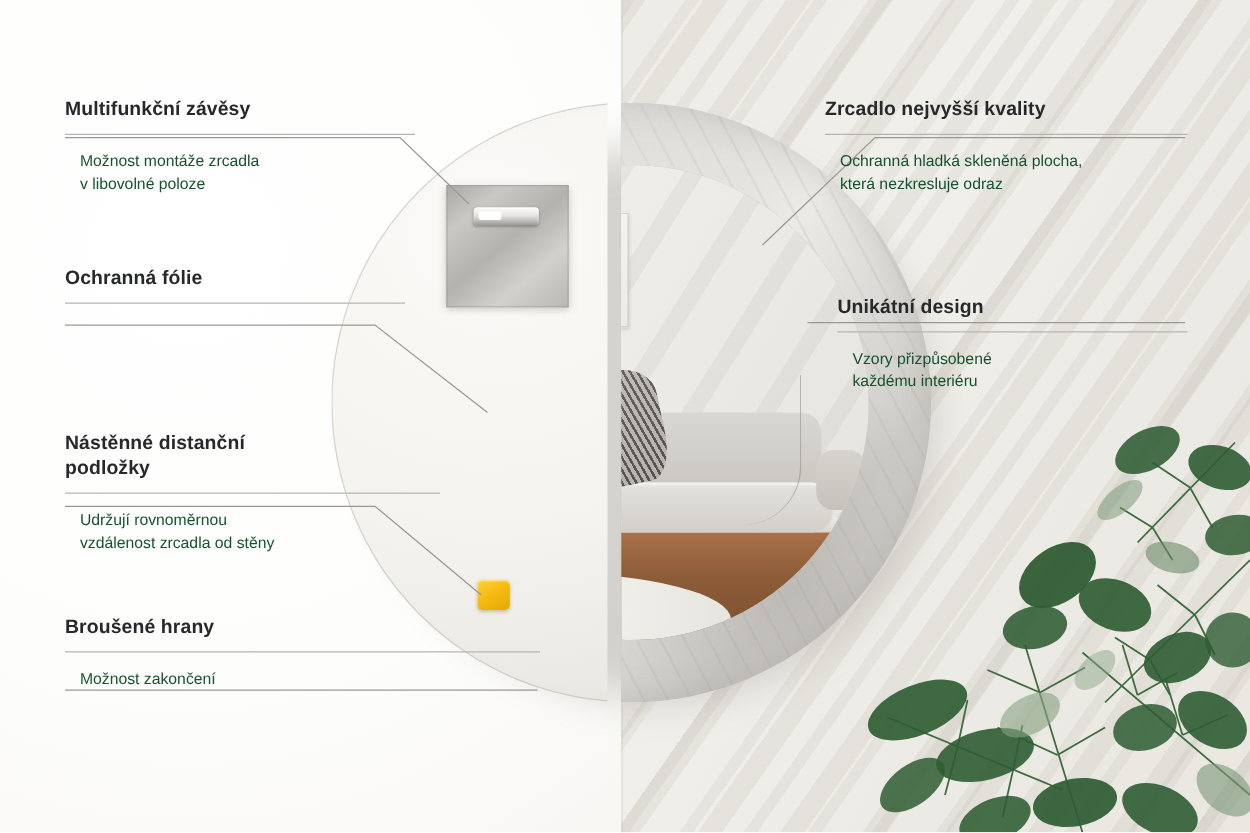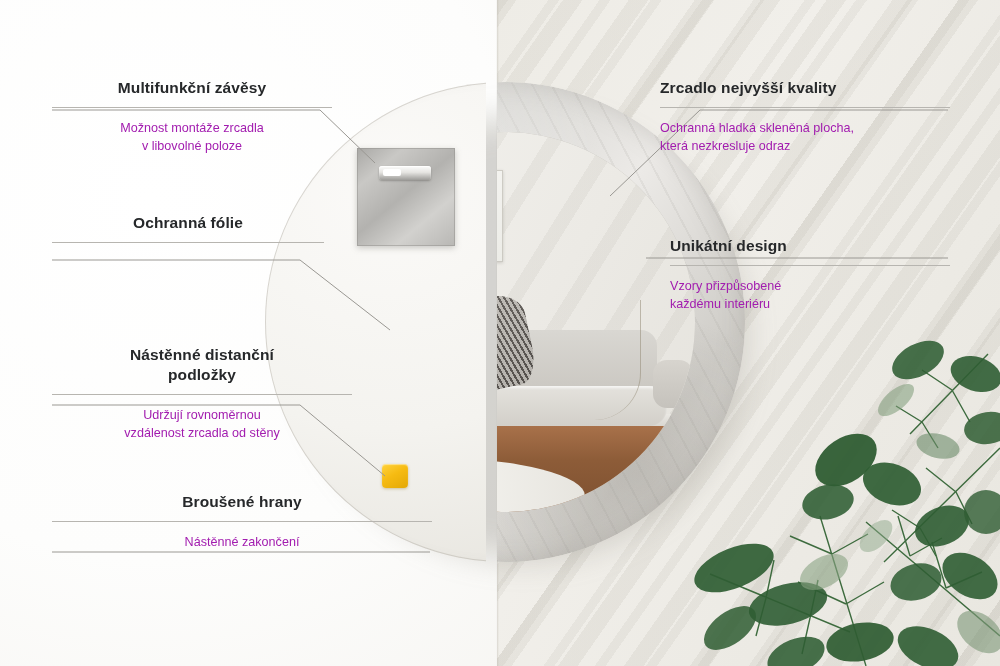--- a/index.html
+++ b/index.html
@@ -181,29 +181,29 @@
     position:absolute;left:382px;top:464px;width:26px;height:24px;border-radius:4px;
     background:linear-gradient(150deg,#ffd23c 0%,#f6bb12 45%,#e3a806 100%);
     box-shadow:0 1px 3px rgba(140,110,10,.35), inset 0 1px 1px rgba(255,255,255,.5);
   }
 
   
   .lines{position:absolute;left:0;top:0;width:1000px;height:666px;pointer-events:none;}
 
   
   .callout{position:absolute;}
-  .callout.left{left:52px;text-align:center;}
+  .callout.left{left:52px;text-align:left;}
   .callout.right{right:50px;text-align:left;}
   .c-title{
     font-size:15.5px;font-weight:bold;color:#26282a;letter-spacing:.1px;
     white-space:pre-line;line-height:1.28;margin:0 0 9px 0;
   }
   .c-rule{height:1px;background:#b7b5b0;margin-bottom:11px;}
   .c-desc{
-    font-size:12.6px;color:#a21caf;line-height:1.48;white-space:pre-line;margin:0;
+    font-size:12.6px;color:#14532d;line-height:1.48;white-space:pre-line;margin:12px;
     font-weight:400;
   }
 
   
   #co-hangers{top:78px;width:280px;}
   #co-foil{top:213px;width:272px;}
   #co-spacers{top:345px;width:300px;}
   #co-edges{top:492px;width:380px;}
   #co-quality{top:78px;width:290px;}
   #co-design{top:236px;width:280px;}
@@ -325,21 +325,21 @@
     <div class="c-title">Nástěnné distanční
 podložky</div>
     <div class="c-rule"></div>
     <div class="c-desc">Udržují rovnoměrnou
 vzdálenost zrcadla od stěny</div>
   </div>
 
   <div class="callout left" id="co-edges">
     <div class="c-title">Broušené hrany</div>
     <div class="c-rule"></div>
-    <div class="c-desc">Nástěnné zakončení</div>
+    <div class="c-desc">Možnost zakončení</div>
   </div>
 
   <div class="callout right" id="co-quality">
     <div class="c-title">Zrcadlo nejvyšší kvality</div>
     <div class="c-rule"></div>
     <div class="c-desc">Ochranná hladká skleněná plocha,
 která nezkresluje odraz</div>
   </div>
 
   <div class="callout right" id="co-design">

